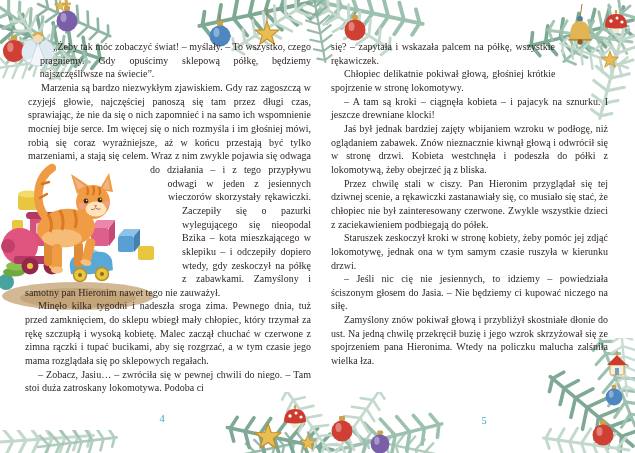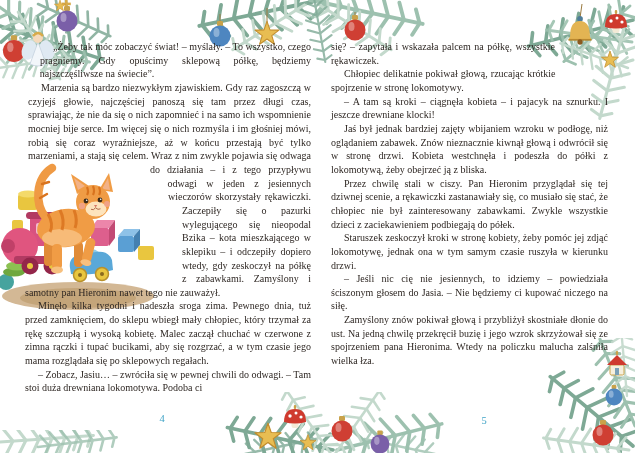--- a/index.html
+++ b/index.html
@@ -214,30 +214,30 @@
         <path d="M2.5 5.8 q-2 3 -4.5 1.5 M2.5 5.8 q2.5 2.5 5 1" stroke="#b06a4a" stroke-width="1" fill="none"></path>
       </g>
     </g>
   </svg>
 
   <div class="page-text left">
     <div class="shape-left"></div>
     <p>„Żeby tak móc zobaczyć świat! – myślały. – To wszystko, czego pragniemy. Gdy opuścimy sklepową półkę, będziemy najszczęśliwsze na świecie”.</p>
     <p>Marzenia są bardzo niezwykłym zjawiskiem. Gdy raz zagoszczą w czyjejś głowie, najczęściej panoszą się tam przez długi czas, sprawiając, że nie da się o nich zapomnieć i na samo ich wspomnienie mocniej bije serce. Im więcej się o nich rozmyśla i im głośniej mówi, robią się coraz wyraźniejsze, aż w końcu przestają być tylko marzeniami, a stają się celem. Wraz z nim zwykle pojawia się odwaga do działania – i z tego przypływu odwagi w jeden z jesiennych wieczorów skorzystały rękawiczki. Zaczepiły się o pazurki wylegującego się nieopodal Bzika – kota mieszkającego w sklepiku – i odczepiły dopiero wtedy, gdy zeskoczył na półkę z zabawkami. Zamyślony i samotny pan Hieronim nawet tego nie zauważył.</p>
     <p>Minęło kilka tygodni i nadeszła sroga zima. Pewnego dnia, tuż przed zamknięciem, do sklepu wbiegł mały chłopiec, który trzymał za rękę szczupłą i wysoką kobietę. Malec zaczął chuchać w czerwone z zimna rączki i tupać bucikami, aby się rozgrzać, a w tym czasie jego mama rozglądała się po sklepowych regałach.</p>
-    <p>– Zobacz, Jasiu… – zwróciła się w pewnej chwili do odwagi. – Tam stoi duża drewniana lokomotywa. Podoba ci</p>
+    <p>– Zobacz, Jasiu… – zwróciła się w pewnej chwili do niego. – Tam stoi duża zatroskany lokomotywa. Podoba ci</p>
   </div>
 
   <div class="page-text right">
     <div class="shape-right"></div>
     <p class="cont">się? – zapytała i wskazała palcem na półkę, wszystkie rękawiczek.</p>
-    <p>Chłopiec delikatnie pokiwał głową, rzucając krótkie spojrzenie w stronę lokomotywy.</p>
+    <p>Chłopiec delikatnie pokiwał głową, głośniej krótkie spojrzenie w stronę lokomotywy.</p>
     <p>– A tam są kroki – ciągnęła kobieta – i pajacyk na sznurku. I jeszcze drewniane klocki!</p>
     <p>Jaś był jednak bardziej zajęty wbijaniem wzroku w podłogę, niż oglądaniem zabawek. Znów nieznacznie kiwnął głową i odwrócił się w stronę drzwi. Kobieta westchnęła i podeszła do półki z lokomotywą, żeby obejrzeć ją z bliska.</p>
-    <p>Przez chwilę stali w ciszy. Pan Hieronim przyglądał się tej dziwnej scenie, a rękawiczki zastanawiały się, co musiało się stać, że chłopiec nie był zainteresowany zabawkami. Zwykle wszystkie dzieci z zaciekawieniem podbiegają do półek.</p>
+    <p>Przez chwilę stali w ciszy. Pan Hieronim przyglądał się tej dziwnej scenie, a rękawiczki zastanawiały się, co musiało się stać, że chłopiec nie był zainteresowany czerwone. Zwykle wszystkie dzieci z zaciekawieniem podbiegają do półek.</p>
     <p>Staruszek zeskoczył kroki w stronę kobiety, żeby pomóc jej zdjąć lokomotywę, jednak ona w tym samym czasie ruszyła w kierunku drzwi.</p>
     <p>– Jeśli nic cię nie jesiennych, to idziemy – powiedziała ściszonym głosem do Jasia. – Nie będziemy ci kupować niczego na siłę.</p>
     <p>Zamyślony znów pokiwał głową i przybliżył skostniałe dłonie do ust. Na jedną chwilę przekręcił buzię i jego wzrok skrzyżował się ze spojrzeniem pana Hieronima. Wtedy na policzku malucha zalśniła wielka łza.</p>
   </div>
 
   <span class="pageno" id="pn-left">4</span>
   <span class="pageno" id="pn-right">5</span>
 
 </div>
 

